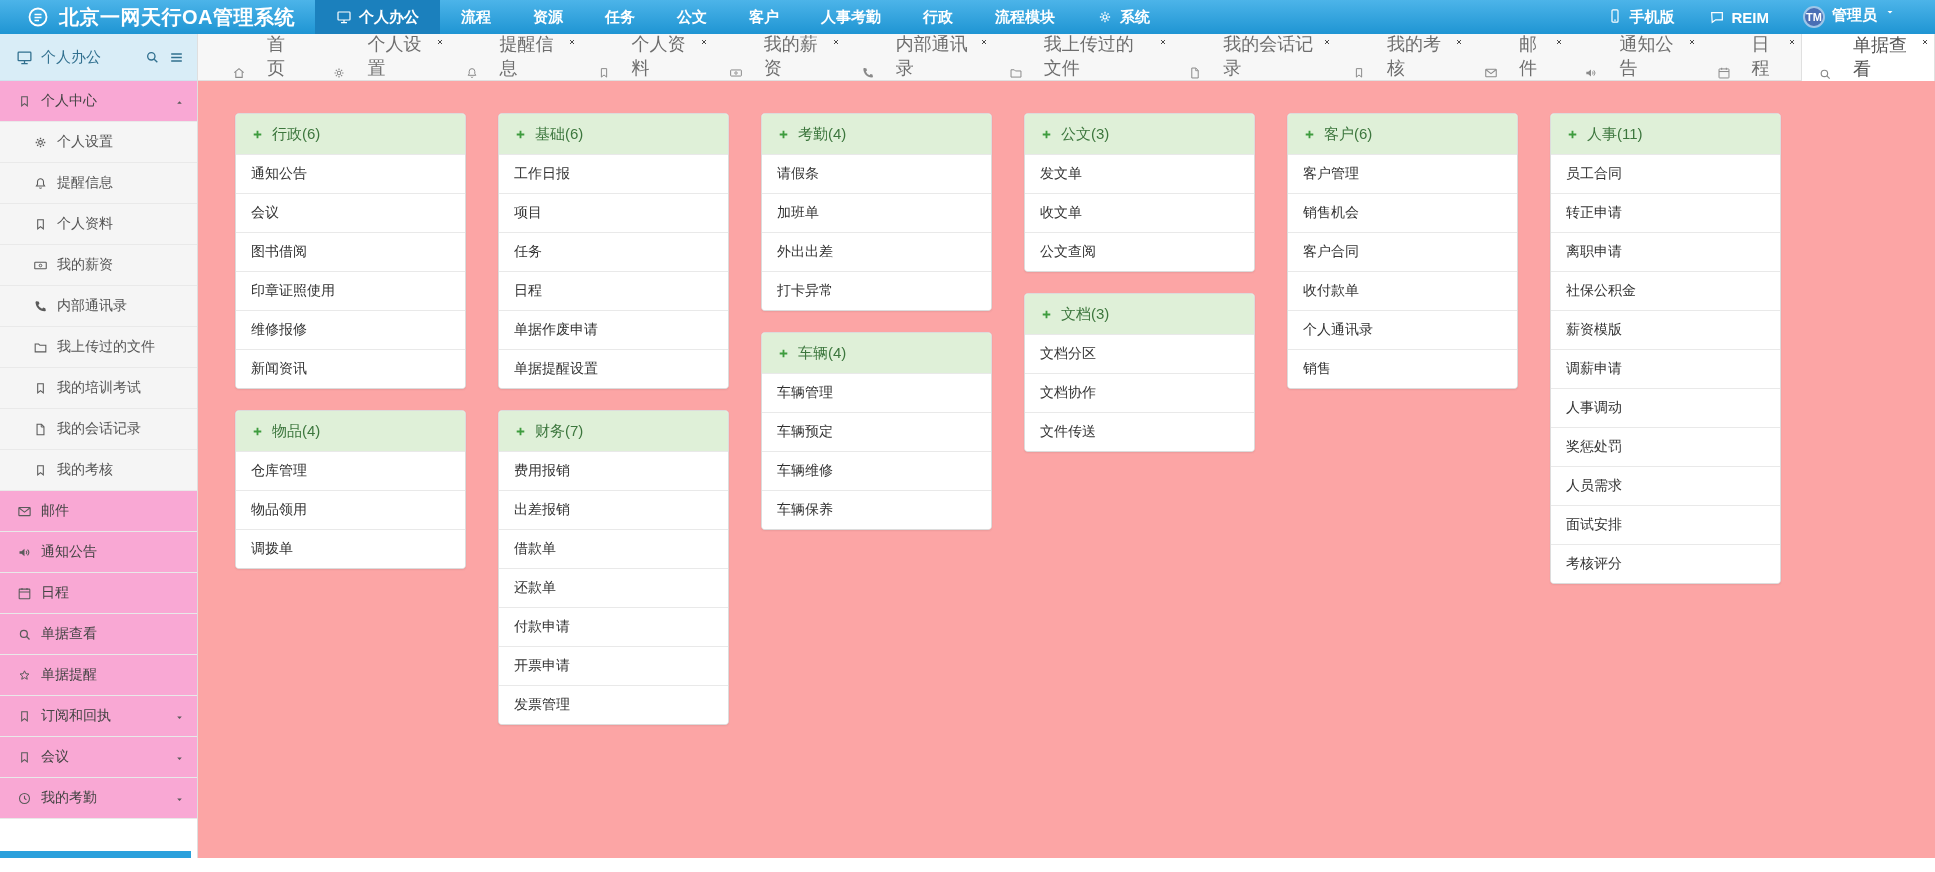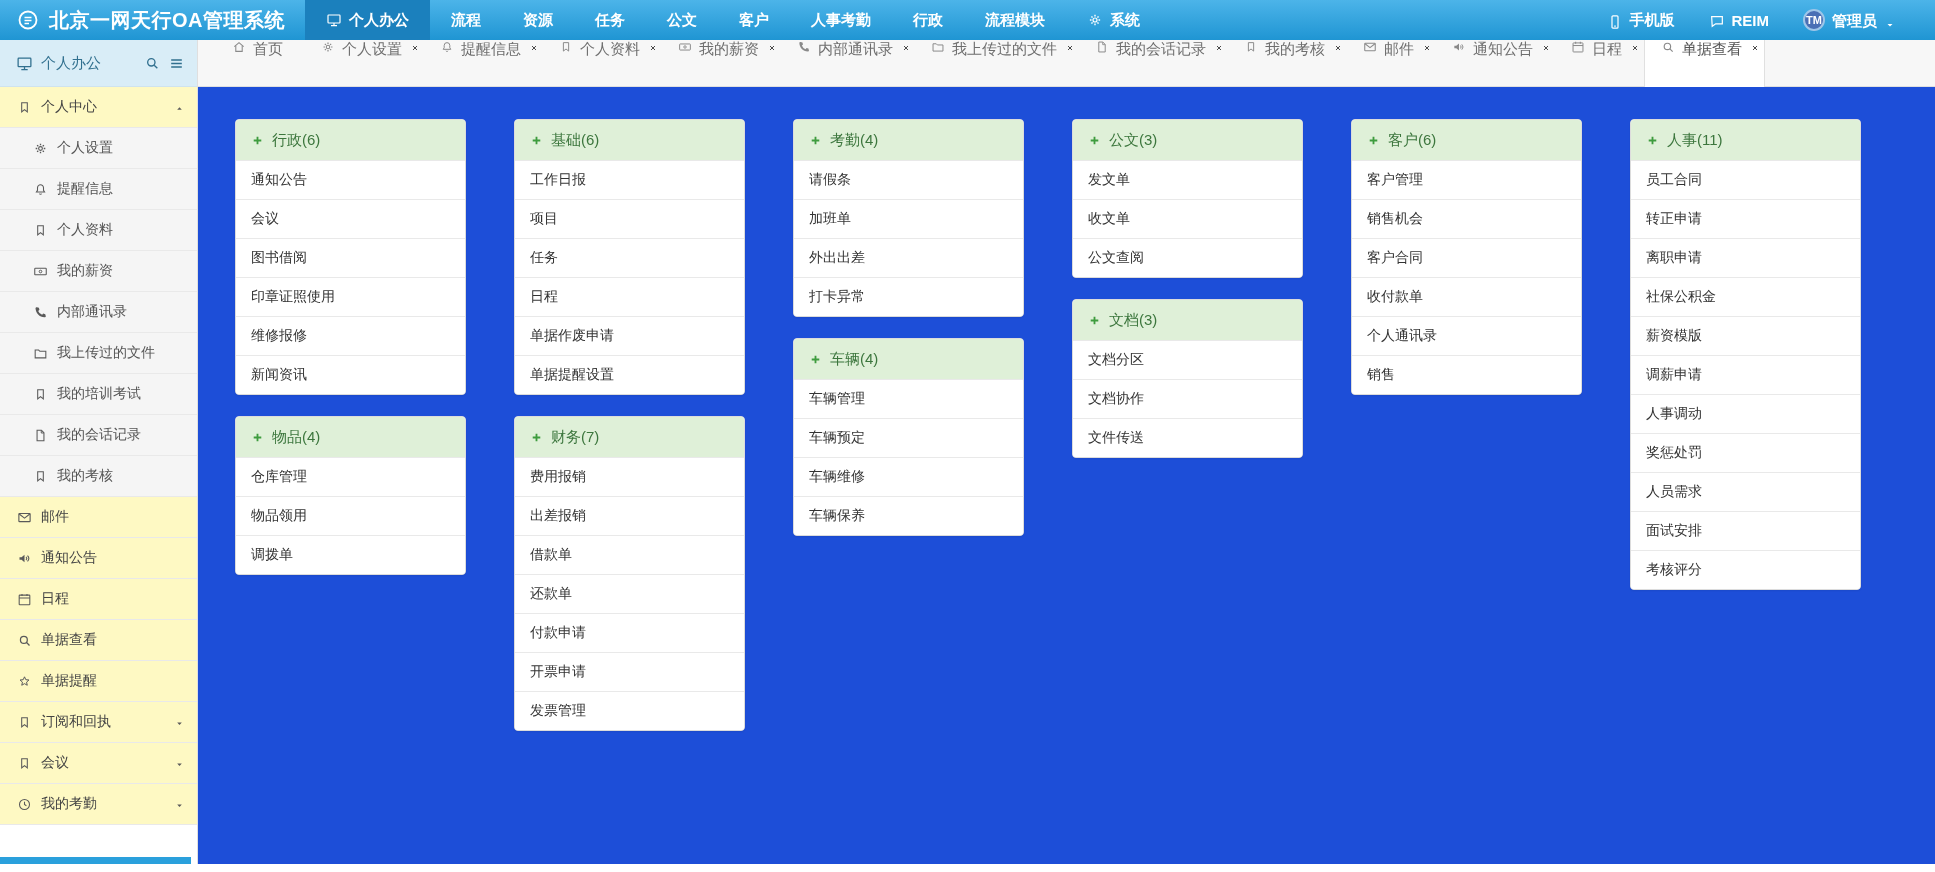--- a/index.html
+++ b/index.html
@@ -2,51 +2,51 @@
 <html><head>
 <meta charset="utf-8">
 <style>
   * { box-sizing: border-box; margin: 0; padding: 0; }
   html,body { width:1935px; height:872px; overflow:hidden; }
   body { font-family:"Liberation Sans","DejaVu Sans",sans-serif; font-size:14px; color:#333; background:#fff; }
   .ic { display:inline-block; vertical-align:middle; flex:none; }
   .ic svg { display:block; }
 
   
-  .topbar { height:40px; background:linear-gradient(#4cb4e9,#1f95d3); display:flex; align-items:stretch; color:#fff; }
+  .topbar { height:34px; background:linear-gradient(#4cb4e9,#1f95d3); display:flex; align-items:stretch; color:#fff;padding-left:10px; }
   .brand { display:flex; align-items:center; gap:9px; padding:0 20px 0 16px; font-size:20px; font-weight:bold; letter-spacing:.5px; }
   .topnav { display:flex; align-items:stretch; }
   .topnav-item { display:flex; align-items:center; gap:7px; padding:0 21px; font-size:15px; font-weight:bold; cursor:pointer; }
   .topnav-item.active { background:#1b80bd; }
   .topbar-right { margin-left:auto; display:flex; align-items:center; padding-right:22px; }
-  .tr-item { display:flex; align-items:flex-end; gap:7px; padding:0 17px; font-size:15px; font-weight:bold; cursor:pointer; }
+  .tr-item { display:flex; align-items:flex-start; gap:7px; padding:0 17px; font-size:15px; font-weight:bold; cursor:pointer; }
   .avatar { width:22px; height:22px; border-radius:50%; background:#4a6fb5; border:2px solid #9fc6e8; color:#fff; font-size:11px; font-weight:bold; display:flex; align-items:center; justify-content:center; }
 
   
   .shell { display:flex; height:824px; }
 
   
   .sidebar { width:198px; flex:none; border-right:1px solid #dfdfdf; display:flex; flex-direction:column; position:relative; background:#fff; }
   .sidebar-header { height:47px; flex:none; background:#d9edf7; color:#31708f; display:flex; align-items:center; gap:8px; padding:0 12px 0 16px; font-size:15px; border-bottom:1px solid #cfe3ee; }
   .sidebar-header .title { flex:1; }
-  .side-item { height:41px; flex:none; display:flex; align-items:center; gap:9px; padding:0 12px 0 17px; border-bottom:1px solid #e9e9e9; color:#444; font-size:14px; cursor:pointer; background:#fef9c3; }
+  .side-item { height:41px; flex:none; display:flex; align-items:center; gap:9px; padding:0 12px 0 17px; border-bottom:1px solid #e9e9e9; color:#444; font-size:14px; cursor:pointer; background:#f9a8d4; }
   .side-item .caret { margin-left:auto; color:#666; }
   .side-item.child { padding-left:33px; background:#f5f5f5; color:#555; }
   .side-item .ic { color:#5a5a5a; }
   .sidebar-footer { position:absolute; left:0; bottom:0; width:191px; height:7px; background:#2aa0dc; }
 
   
   .main { flex:1; display:flex; flex-direction:column; min-width:0; }
   .tabstrip { height:47px; flex:none; background:#f7f7f7; border-bottom:1px solid #e0e0e0; display:flex; align-items:stretch; padding-left:18px; }
-  .tab { position:relative; display:flex; align-items:flex-start; gap:7px; padding:0 22px 0 16px; color:#6e6e6e; font-size:15px; cursor:pointer; }
+  .tab { position:relative; display:flex; align-items:flex-end; gap:21px; padding:0 22px 0 16px; color:#6e6e6e; font-size:18px; cursor:pointer; }
   .tab .ic { color:#8a8a8a; }
   .tab .tab-close { position:absolute; top:4px; right:5px; color:#4a4a4a; line-height:0; cursor:pointer; }
   .tab.active { background:#fff; border-left:1px solid #e0e0e0; border-right:1px solid #e0e0e0; margin-bottom:-1px; color:#555; }
 
-  .content { flex:1; background:#1d4ed8; padding:32px 12px 0 37px; display:flex; gap:48px; align-items:flex-start; overflow:hidden; }
+  .content { flex:1; background:#fca5a5; padding:32px 12px 0 37px; display:flex; gap:32px; align-items:flex-start; overflow:hidden; }
   .pcol { width:231px; flex:none; display:flex; flex-direction:column; gap:21px; }
   .panel { border:1px solid #dcdcdc; border-radius:4px; box-shadow:0 1px 2px rgba(0,0,0,.07); overflow:hidden; background:#fff; }
   .panel-header { background:#dff0d8; height:40px; display:flex; align-items:center; gap:8px; padding:0 15px; color:#3c763d; font-size:15px; cursor:pointer; }
   .panel-header .ic { color:#3e9c3e; }
   .panel-item { height:39px; display:flex; align-items:center; padding:0 15px; border-top:1px solid #e9e9e9; font-size:14px; color:#333; cursor:pointer; background:#fff; }
 </style>
 </head>
 <body>
 
 <svg width="0" height="0" style="position:absolute" aria-hidden="true">

